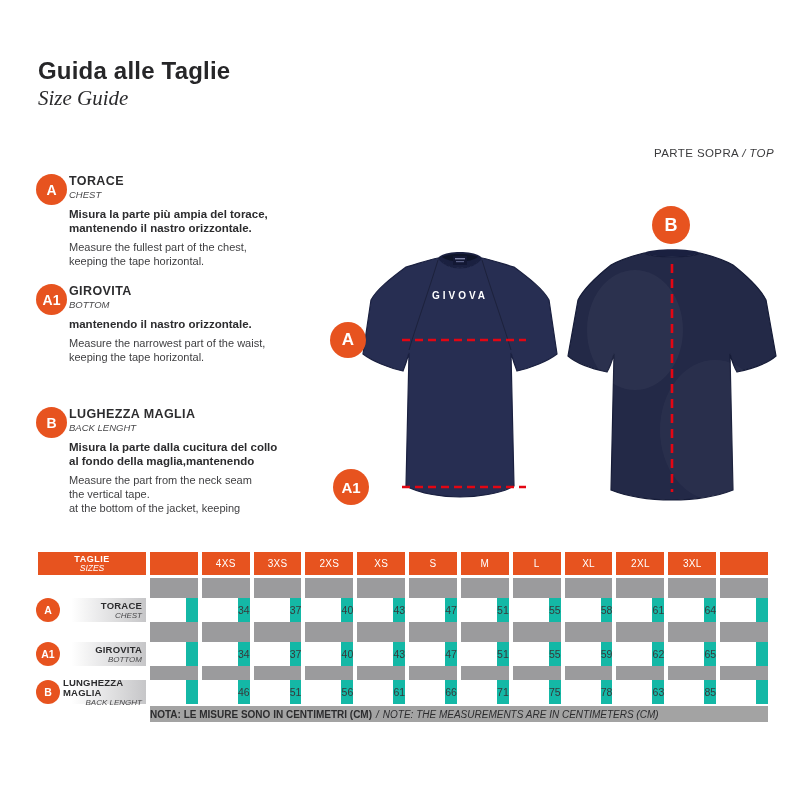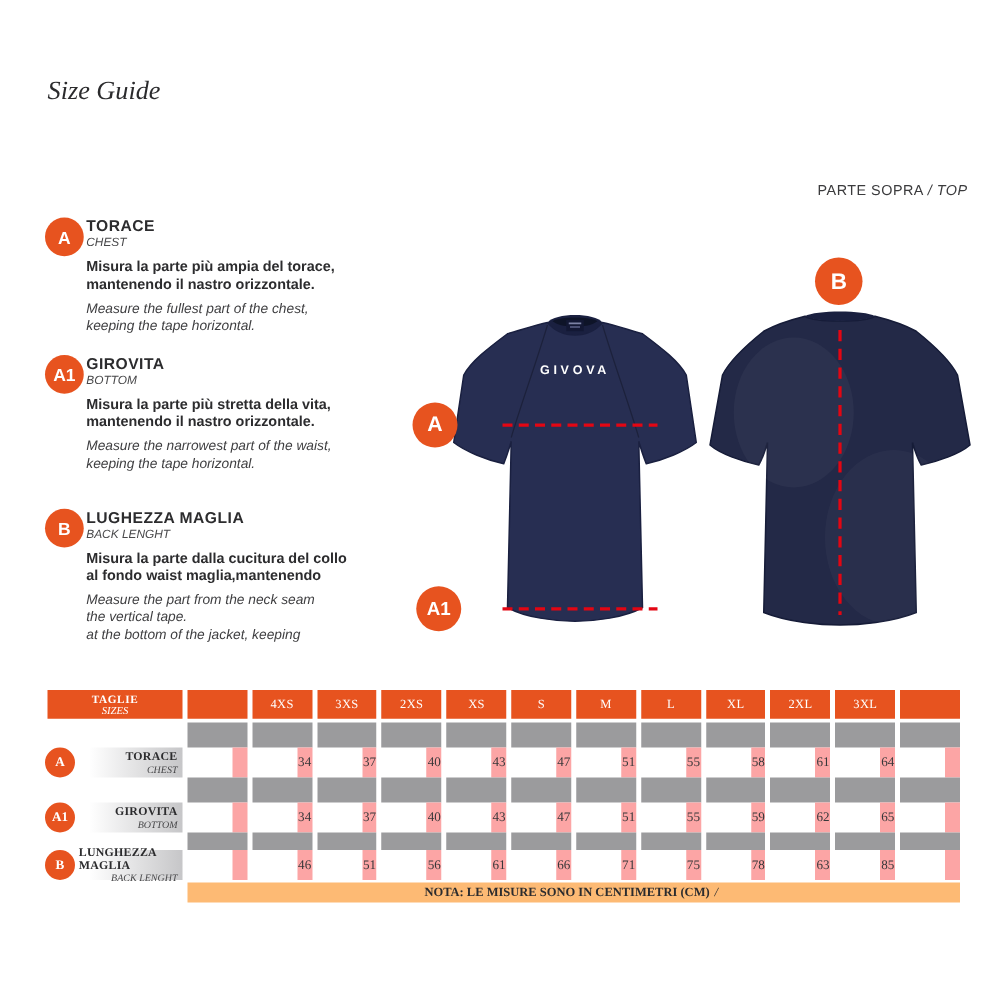--- a/index.html
+++ b/index.html
@@ -20,66 +20,67 @@
   .m-a{top:174px;}
   .m-a1{top:284px;}
   .m-b{top:407px;}
   .mcircle{position:absolute;left:0;top:0;width:31px;height:31px;border-radius:50%;
            background:#E7531F;color:#fff;font-weight:bold;font-size:14px;
            display:flex;align-items:center;justify-content:center;}
   .mtext{margin-left:33px;}
   .mname{font-size:12.5px;font-weight:bold;letter-spacing:.4px;color:#2c2c2e;}
   .msub{font-size:9.5px;font-style:italic;color:#48484a;margin-top:1px;}
   .mdesc-it{margin-top:7px;font-weight:bold;font-size:11.5px;line-height:14px;color:#2c2c2e;}
-  .mdesc-en{margin-top:5px;font-style:italic;font-size:11px;line-height:14px;color:#3e3e40;}
+  .mdesc-en{margin-top:5px;font-size:11px;line-height:14px;color:#3e3e40;}
 
   
   .shirt-front{left:360px;top:238px;width:200px;height:265px;}
   .shirt-back{left:565px;top:240px;width:220px;height:265px;}
   .shirt-marker{position:absolute;border-radius:50%;background:#E7531F;color:#fff;font-weight:bold;
                 display:flex;align-items:center;justify-content:center;z-index:5;}
   .mk-a{left:330px;top:322px;width:36px;height:36px;font-size:17px;}
   .mk-a1{left:333px;top:469px;width:36px;height:36px;font-size:15px;}
   .mk-b{left:652px;top:206px;width:38px;height:38px;font-size:18px;}
 
   
-  .sizetable{left:38px;top:552px;width:730px;height:172px;font-family:Liberation Serif, serif;}
+  .sizetable{left:38px;top:552px;width:730px;height:172px;}
   .thead,.tbody-grid{display:grid;grid-template-columns:108px repeat(12,1fr);column-gap:4px;}
   .thead{grid-template-rows:23px;margin-bottom:3px;}
   .tbody-grid{grid-template-rows:20px 24px 20px 24px 14px 24px;}
   .oc{background:#E7531F;color:#fff;display:flex;flex-direction:column;
       align-items:center;justify-content:center;}
   .oc .t1{font-weight:bold;font-size:9px;letter-spacing:.5px;line-height:10px;}
   .oc .t2{font-style:italic;font-size:8.5px;line-height:9px;}
   .hsize{font-size:10px;letter-spacing:.3px;}
   .dk{background:#9B9B9D;}
-  .lt{background:#fca5a5;display:flex;align-items:center;justify-content:center;
+  .lt{background:#14b8a6;display:flex;align-items:center;justify-content:center;
       font-size:10.5px;color:#38383a;margin-left:36px;}
   .blank{background:transparent;}
   .lblcell{position:relative;background:transparent;}
   .lblcell .circ{position:absolute;left:-2px;top:0;width:24px;height:24px;border-radius:50%;
                  background:#E7531F;color:#fff;font-weight:bold;font-size:10.5px;
                  display:flex;align-items:center;justify-content:center;}
   .lblcell .band{position:absolute;left:25px;right:0;top:0;bottom:0;
                  background:linear-gradient(to right,#ffffff 10%,#c6c6c8 100%);
                  display:flex;flex-direction:column;justify-content:center;
                  align-items:flex-end;padding-right:4px;}
   .band .l1{font-size:9.5px;font-weight:bold;color:#2c2c2e;line-height:10px;letter-spacing:.2px;}
   .band .l2{font-size:8px;font-style:italic;color:#48484a;line-height:9px;}
-  .note{position:absolute;left:112px;top:154px;width:618px;height:16px;background:#fdba74;
-        display:flex;align-items:center;justify-content:center;font-size:10px;
+  .note{position:absolute;left:112px;top:154px;width:618px;height:16px;background:#a3a3a3;
+        display:flex;align-items:center;justify-content:flex-start;font-size:10px;
         color:#2c2c2e;white-space:nowrap;}
   .note .nb{font-weight:bold;}
   .note .sep{font-style:italic;margin:0 4px;}
   .note .ni{font-style:italic;}
 </style>
 </head>
 <body>
 
 <div class="abs title-block">
+  <div class="title-it">Guida alle Taglie</div>
   <div class="title-en">Size Guide</div>
 </div>
 
 <div class="abs part-label">
   <span class="it">PARTE SOPRA</span>
   <span class="sep"> <span>/</span> </span>
   <span class="en">TOP</span>
 </div>
 
 <div class="abs measure m-a">
@@ -97,38 +98,37 @@
     </div>
   </div>
 </div>
 
 <div class="abs measure m-a1">
   <div class="mcircle">A1</div>
   <div class="mtext">
     <div class="mname">GIROVITA</div>
     <div class="msub">BOTTOM</div>
     <div class="mdesc-it">
-      <div>Misura la parte più stretta della vita,</div>
       <div>mantenendo il nastro orizzontale.</div>
     </div>
     <div class="mdesc-en">
       <div>Measure the narrowest part of the waist,</div>
       <div>keeping the tape horizontal.</div>
     </div>
   </div>
 </div>
 
 <div class="abs measure m-b">
   <div class="mcircle">B</div>
   <div class="mtext">
     <div class="mname">LUGHEZZA MAGLIA</div>
     <div class="msub">BACK LENGHT</div>
     <div class="mdesc-it">
       <div>Misura la parte dalla cucitura del collo</div>
-      <div>al fondo waist maglia,mantenendo</div>
+      <div>al fondo della maglia,mantenendo</div>
     </div>
     <div class="mdesc-en">
       <div>Measure the part from the neck seam</div>
       <div>the vertical tape.</div>
       <div>at the bottom of the jacket, keeping</div>
     </div>
   </div>
 </div>
 
 <svg class="abs shirt-front" viewBox="0 0 200 265">
@@ -289,14 +289,15 @@
     <div class="lt">75</div>
     <div class="lt">78</div>
     <div class="lt">63</div>
     <div class="lt">85</div>
     <div class="lt"></div>
   </div>
 
   <div class="note">
     <span class="nb">NOTA: LE MISURE SONO IN CENTIMETRI (CM)</span>
     <span class="sep">/</span>
+    <span class="ni">NOTE: THE MEASUREMENTS ARE IN CENTIMETERS (CM)</span>
   </div>
 </div>
 
 </body></html>

